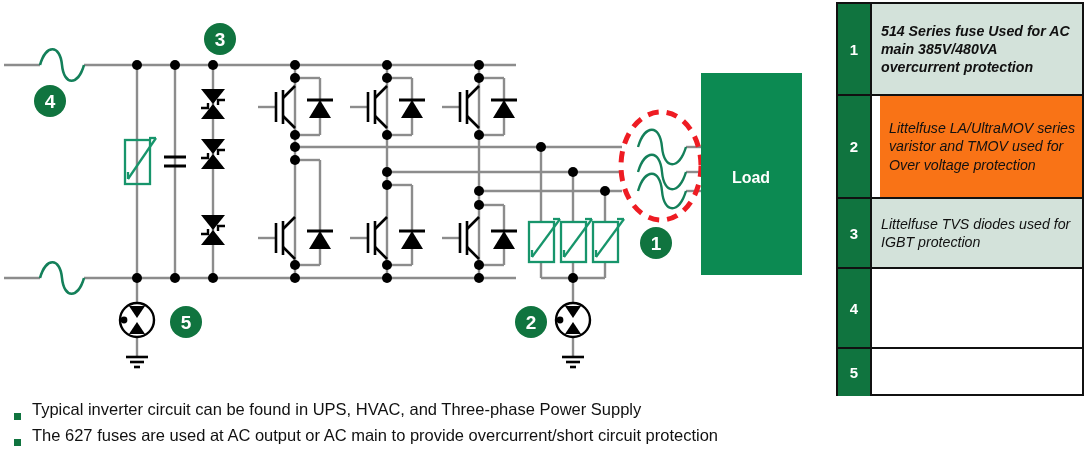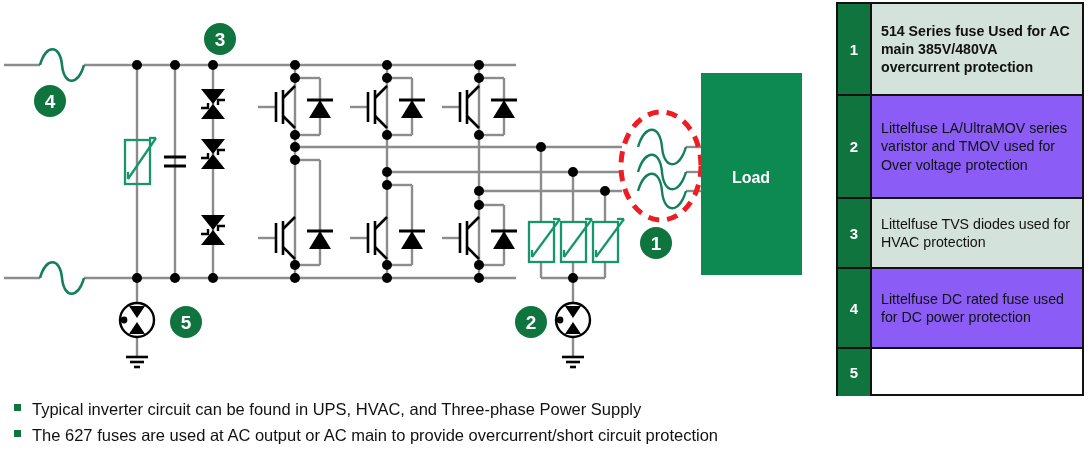--- a/index.html
+++ b/index.html
@@ -57,41 +57,42 @@
   }
   .legend-text {
     flex: 1 1 auto;
     padding: 5px 6px 5px 9px;
     font-size: 14.2px;
     line-height: 1.27;
     color: #111111;
     box-sizing: border-box;
     display: flex;
     align-items: center;
+    font-style: italic;
   }
   .legend-row.tint .legend-text { background: #D3E2DA; }
-  .legend-row.plain .legend-text { background: #8b5cf6; }
+  .legend-row.plain .legend-text { background: #f97316; margin-left: 8px; }
   .legend-row.bold .legend-text { font-weight: bold; }
 
   #row-1 { height: 92px; }
   #row-2 { height: 103px; }
   #row-3 { height: 70px; }
   #row-4 { height: 80px; }
   #row-5 { height: 47px; }
 
   #bullets {
     position: absolute;
     left: 0px;
     top: 398px;
     width: 1089px;
     height: 57px;
   }
   .bullet-line {
     display: flex;
-    align-items: center;
+    align-items: flex-end;
     margin: 0 8px 2px 0;
     padding: 0;
   }
   .bullet-mark {
     flex: 0 0 auto;
     width: 7px;
     height: 7px;
     background: #10743F;
     display: inline-block;
     margin: 0 11px 0 14px;
@@ -393,25 +394,24 @@
   <div class="legend-row tint bold" id="row-1">
     <div class="legend-num">1</div>
     <div class="legend-text">514 Series fuse Used for AC main 385V/480VA overcurrent protection</div>
   </div>
   <div class="legend-row plain" id="row-2">
     <div class="legend-num">2</div>
     <div class="legend-text">Littelfuse LA/UltraMOV series varistor and TMOV  used for Over voltage protection</div>
   </div>
   <div class="legend-row tint" id="row-3">
     <div class="legend-num">3</div>
-    <div class="legend-text">Littelfuse TVS diodes used for HVAC protection</div>
+    <div class="legend-text">Littelfuse TVS diodes used for IGBT protection</div>
   </div>
   <div class="legend-row plain" id="row-4">
     <div class="legend-num">4</div>
-    <div class="legend-text">Littelfuse DC rated fuse used for DC power protection</div>
   </div>
   <div class="legend-row tint" id="row-5">
     <div class="legend-num">5</div>
   </div>
 </div>
 
 <div id="bullets">
   <div class="bullet-line">
     <span class="bullet-mark"></span>
     <span class="bullet-text">Typical inverter circuit can be found in UPS, HVAC, and Three-phase Power Supply</span>

